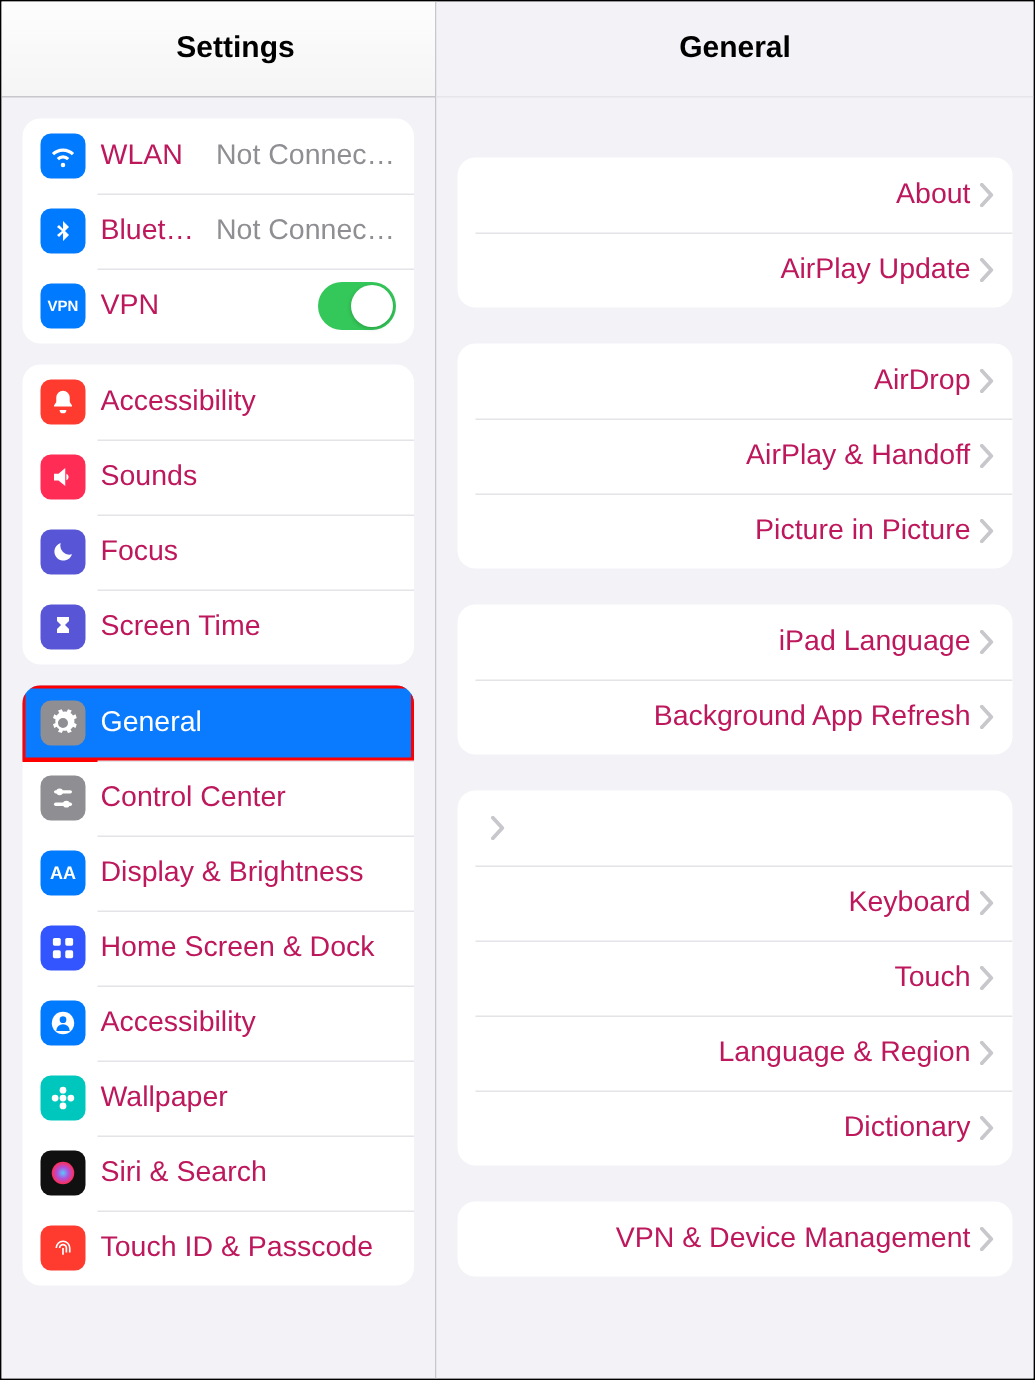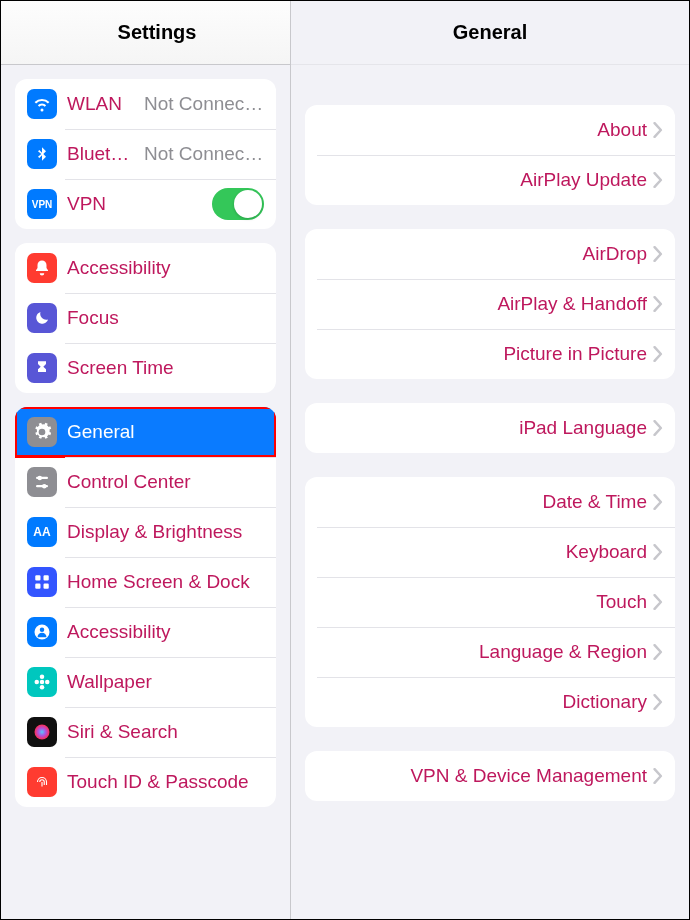--- a/index.html
+++ b/index.html
@@ -189,20 +189,28 @@
       <div class="group">
         <div class="row">
           <div class="icon ic-notif">
             <svg width="18" height="18" viewBox="0 0 24 24" fill="white">
               <path d="M12 2a6 6 0 00-6 6v4l-2 3v1h16v-1l-2-3V8a6 6 0 00-6-6zm0 20a3 3 0 003-3H9a3 3 0 003 3z"></path>
             </svg>
           </div>
           <div class="label">Accessibility</div>
         </div>
         <div class="row">
+          <div class="icon ic-sounds">
+            <svg width="18" height="18" viewBox="0 0 24 24" fill="white">
+              <path d="M4 9v6h4l6 5V4l-6 5H4zm13 3a3 3 0 00-2-2.8v5.6A3 3 0 0017 12z"></path>
+            </svg>
+          </div>
+          <div class="label">Sounds</div>
+        </div>
+        <div class="row">
           <div class="icon ic-focus">
             <svg width="18" height="18" viewBox="0 0 24 24" fill="white">
               <path d="M20 14A8 8 0 0110 4a8 8 0 1010 10z"></path>
             </svg>
           </div>
           <div class="label">Focus</div>
         </div>
         <div class="row">
           <div class="icon ic-screentime">
             <svg width="16" height="18" viewBox="0 0 24 24" fill="white">
@@ -335,24 +343,29 @@
           </svg>
         </div>
       </div>
       <div class="group">
         <div class="row">
           <div class="label">iPad Language</div>
           <svg class="chevron" width="10" height="16" viewBox="0 0 8 14" fill="none" stroke="#c7c7cc" stroke-width="2.2" stroke-linecap="round" stroke-linejoin="round">
             <path d="M1 1l5.5 6L1 13"></path>
           </svg>
         </div>
-      </div>
-      <div class="group">
-        <div class="row">
-          <div class="label">Date &amp; Time</div>
+        <div class="row">
+          <div class="label">Background App Refresh</div>
+          <svg class="chevron" width="10" height="16" viewBox="0 0 8 14" fill="none" stroke="#c7c7cc" stroke-width="2.2" stroke-linecap="round" stroke-linejoin="round">
+            <path d="M1 1l5.5 6L1 13"></path>
+          </svg>
+        </div>
+      </div>
+      <div class="group">
+        <div class="row">
           <svg class="chevron" width="10" height="16" viewBox="0 0 8 14" fill="none" stroke="#c7c7cc" stroke-width="2.2" stroke-linecap="round" stroke-linejoin="round">
             <path d="M1 1l5.5 6L1 13"></path>
           </svg>
         </div>
         <div class="row">
           <div class="label">Keyboard</div>
           <svg class="chevron" width="10" height="16" viewBox="0 0 8 14" fill="none" stroke="#c7c7cc" stroke-width="2.2" stroke-linecap="round" stroke-linejoin="round">
             <path d="M1 1l5.5 6L1 13"></path>
           </svg>
         </div>

